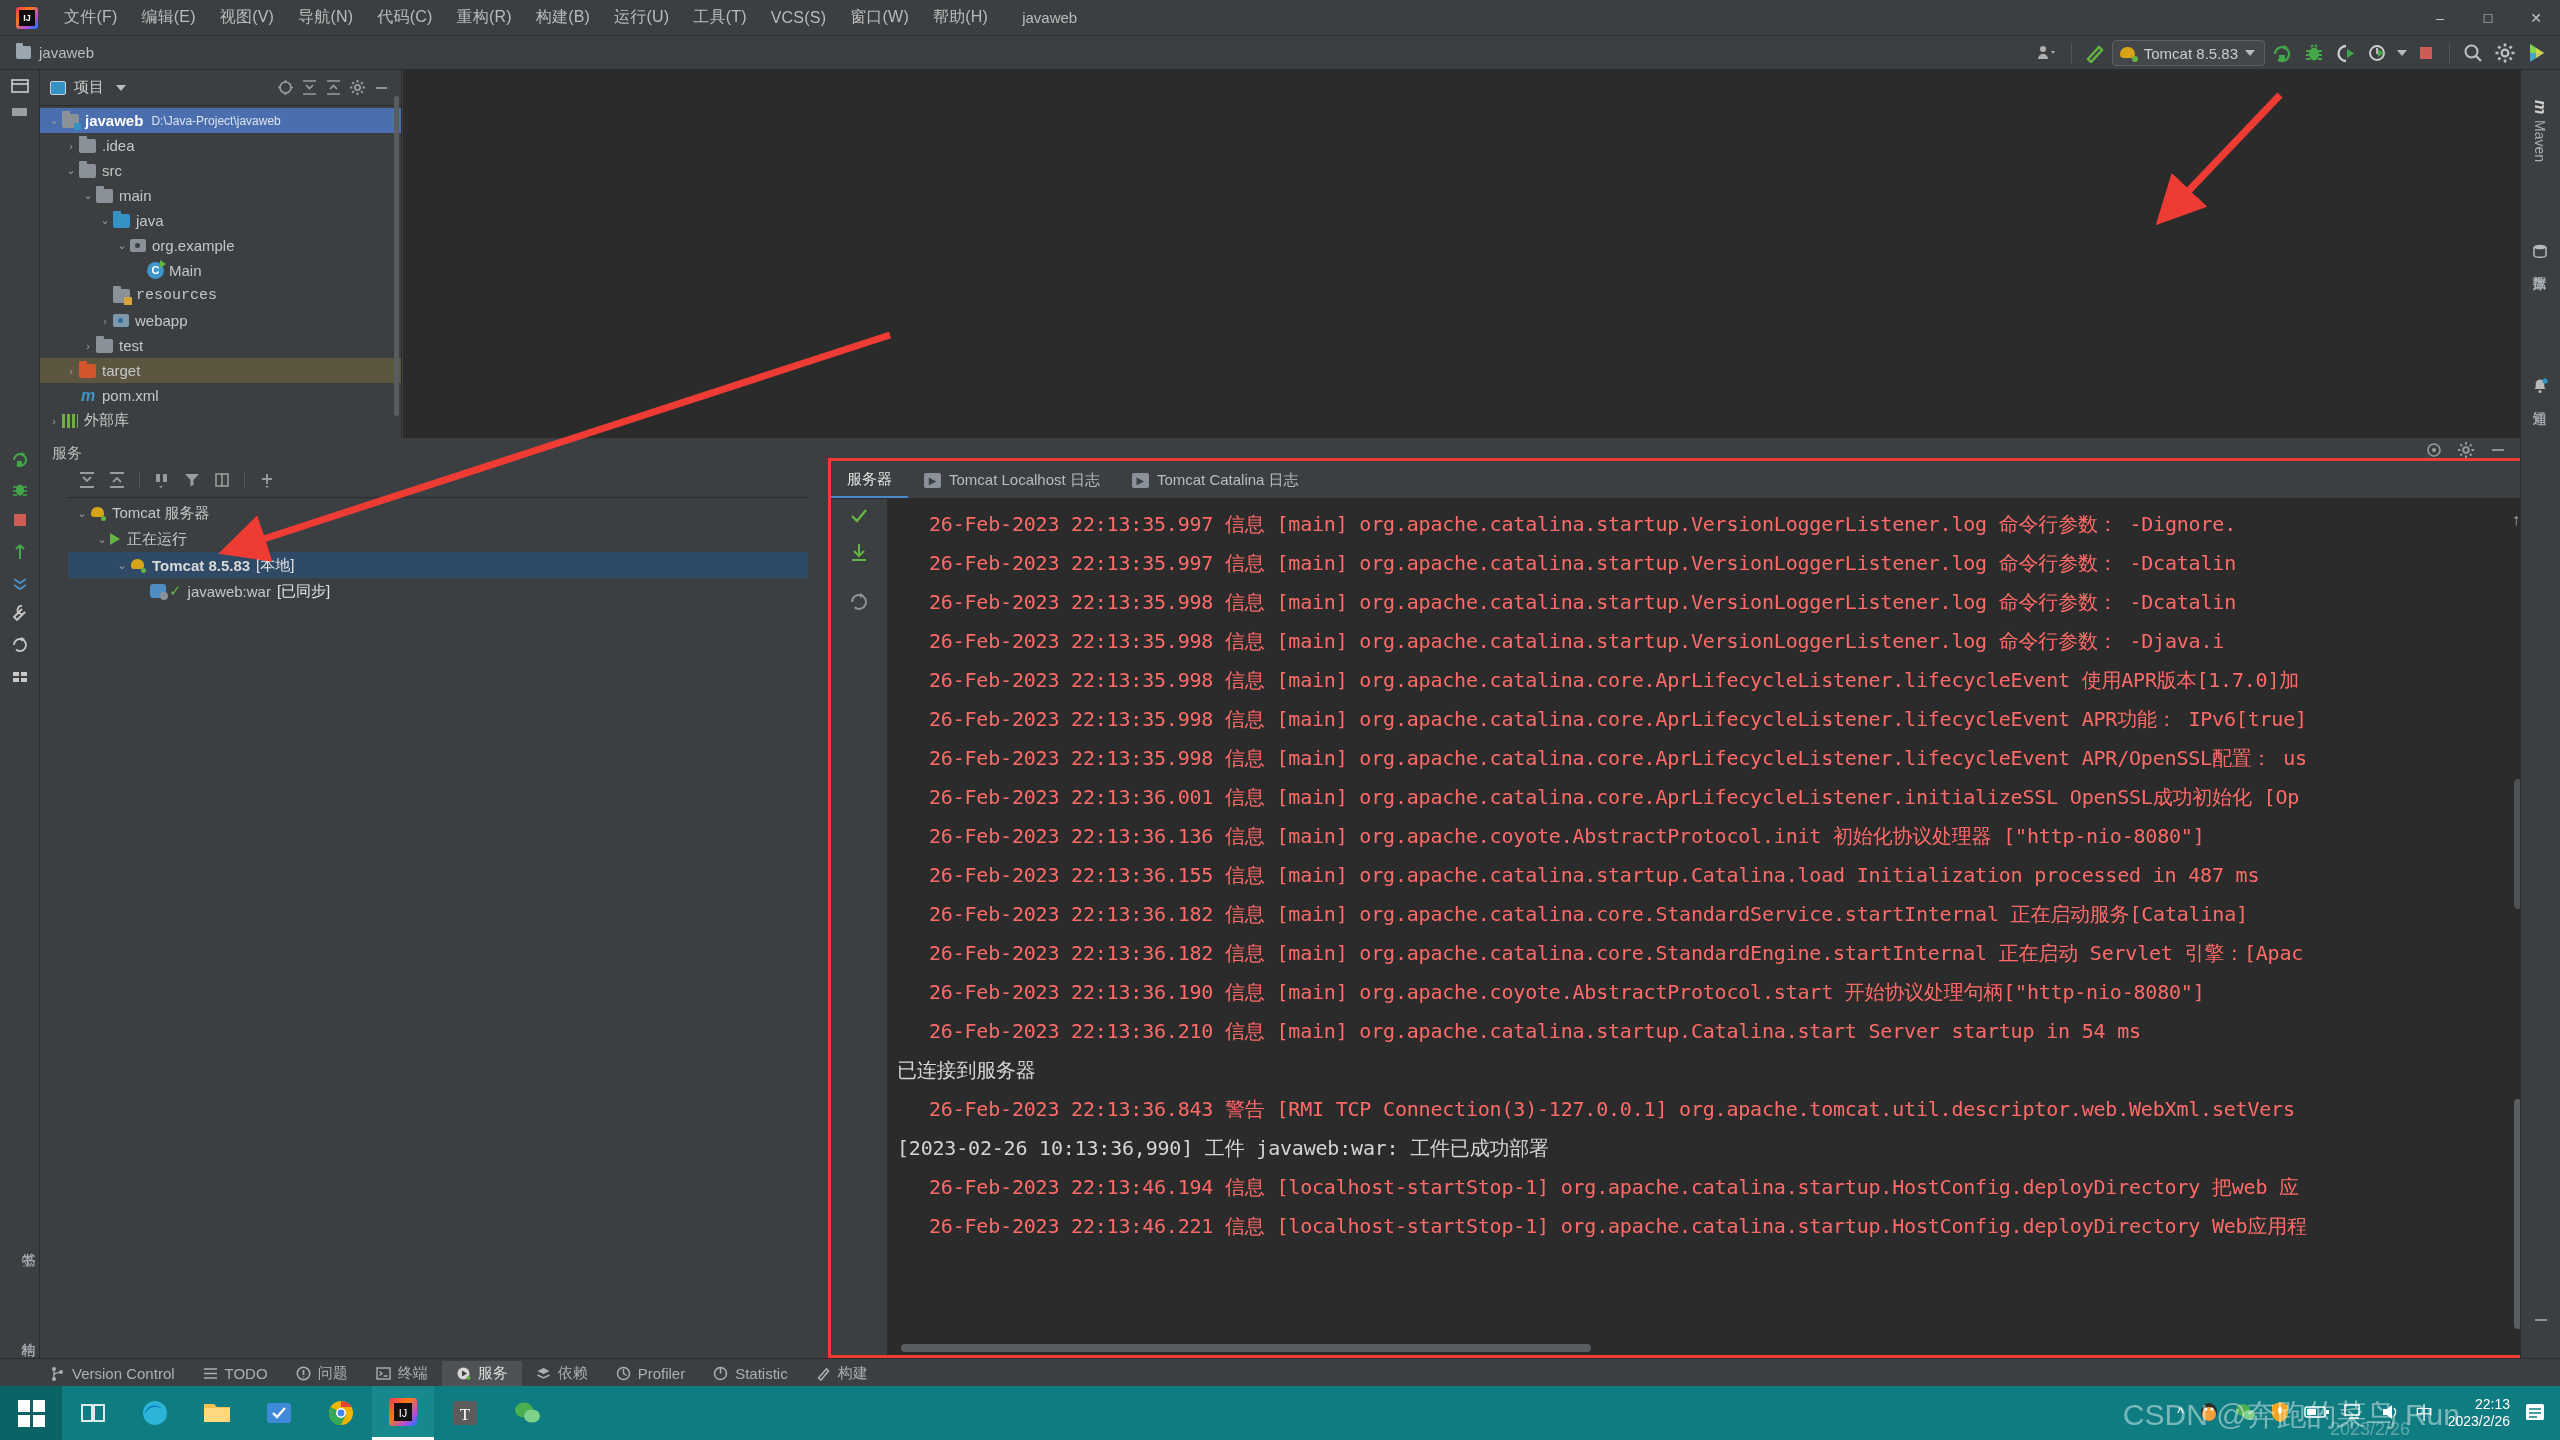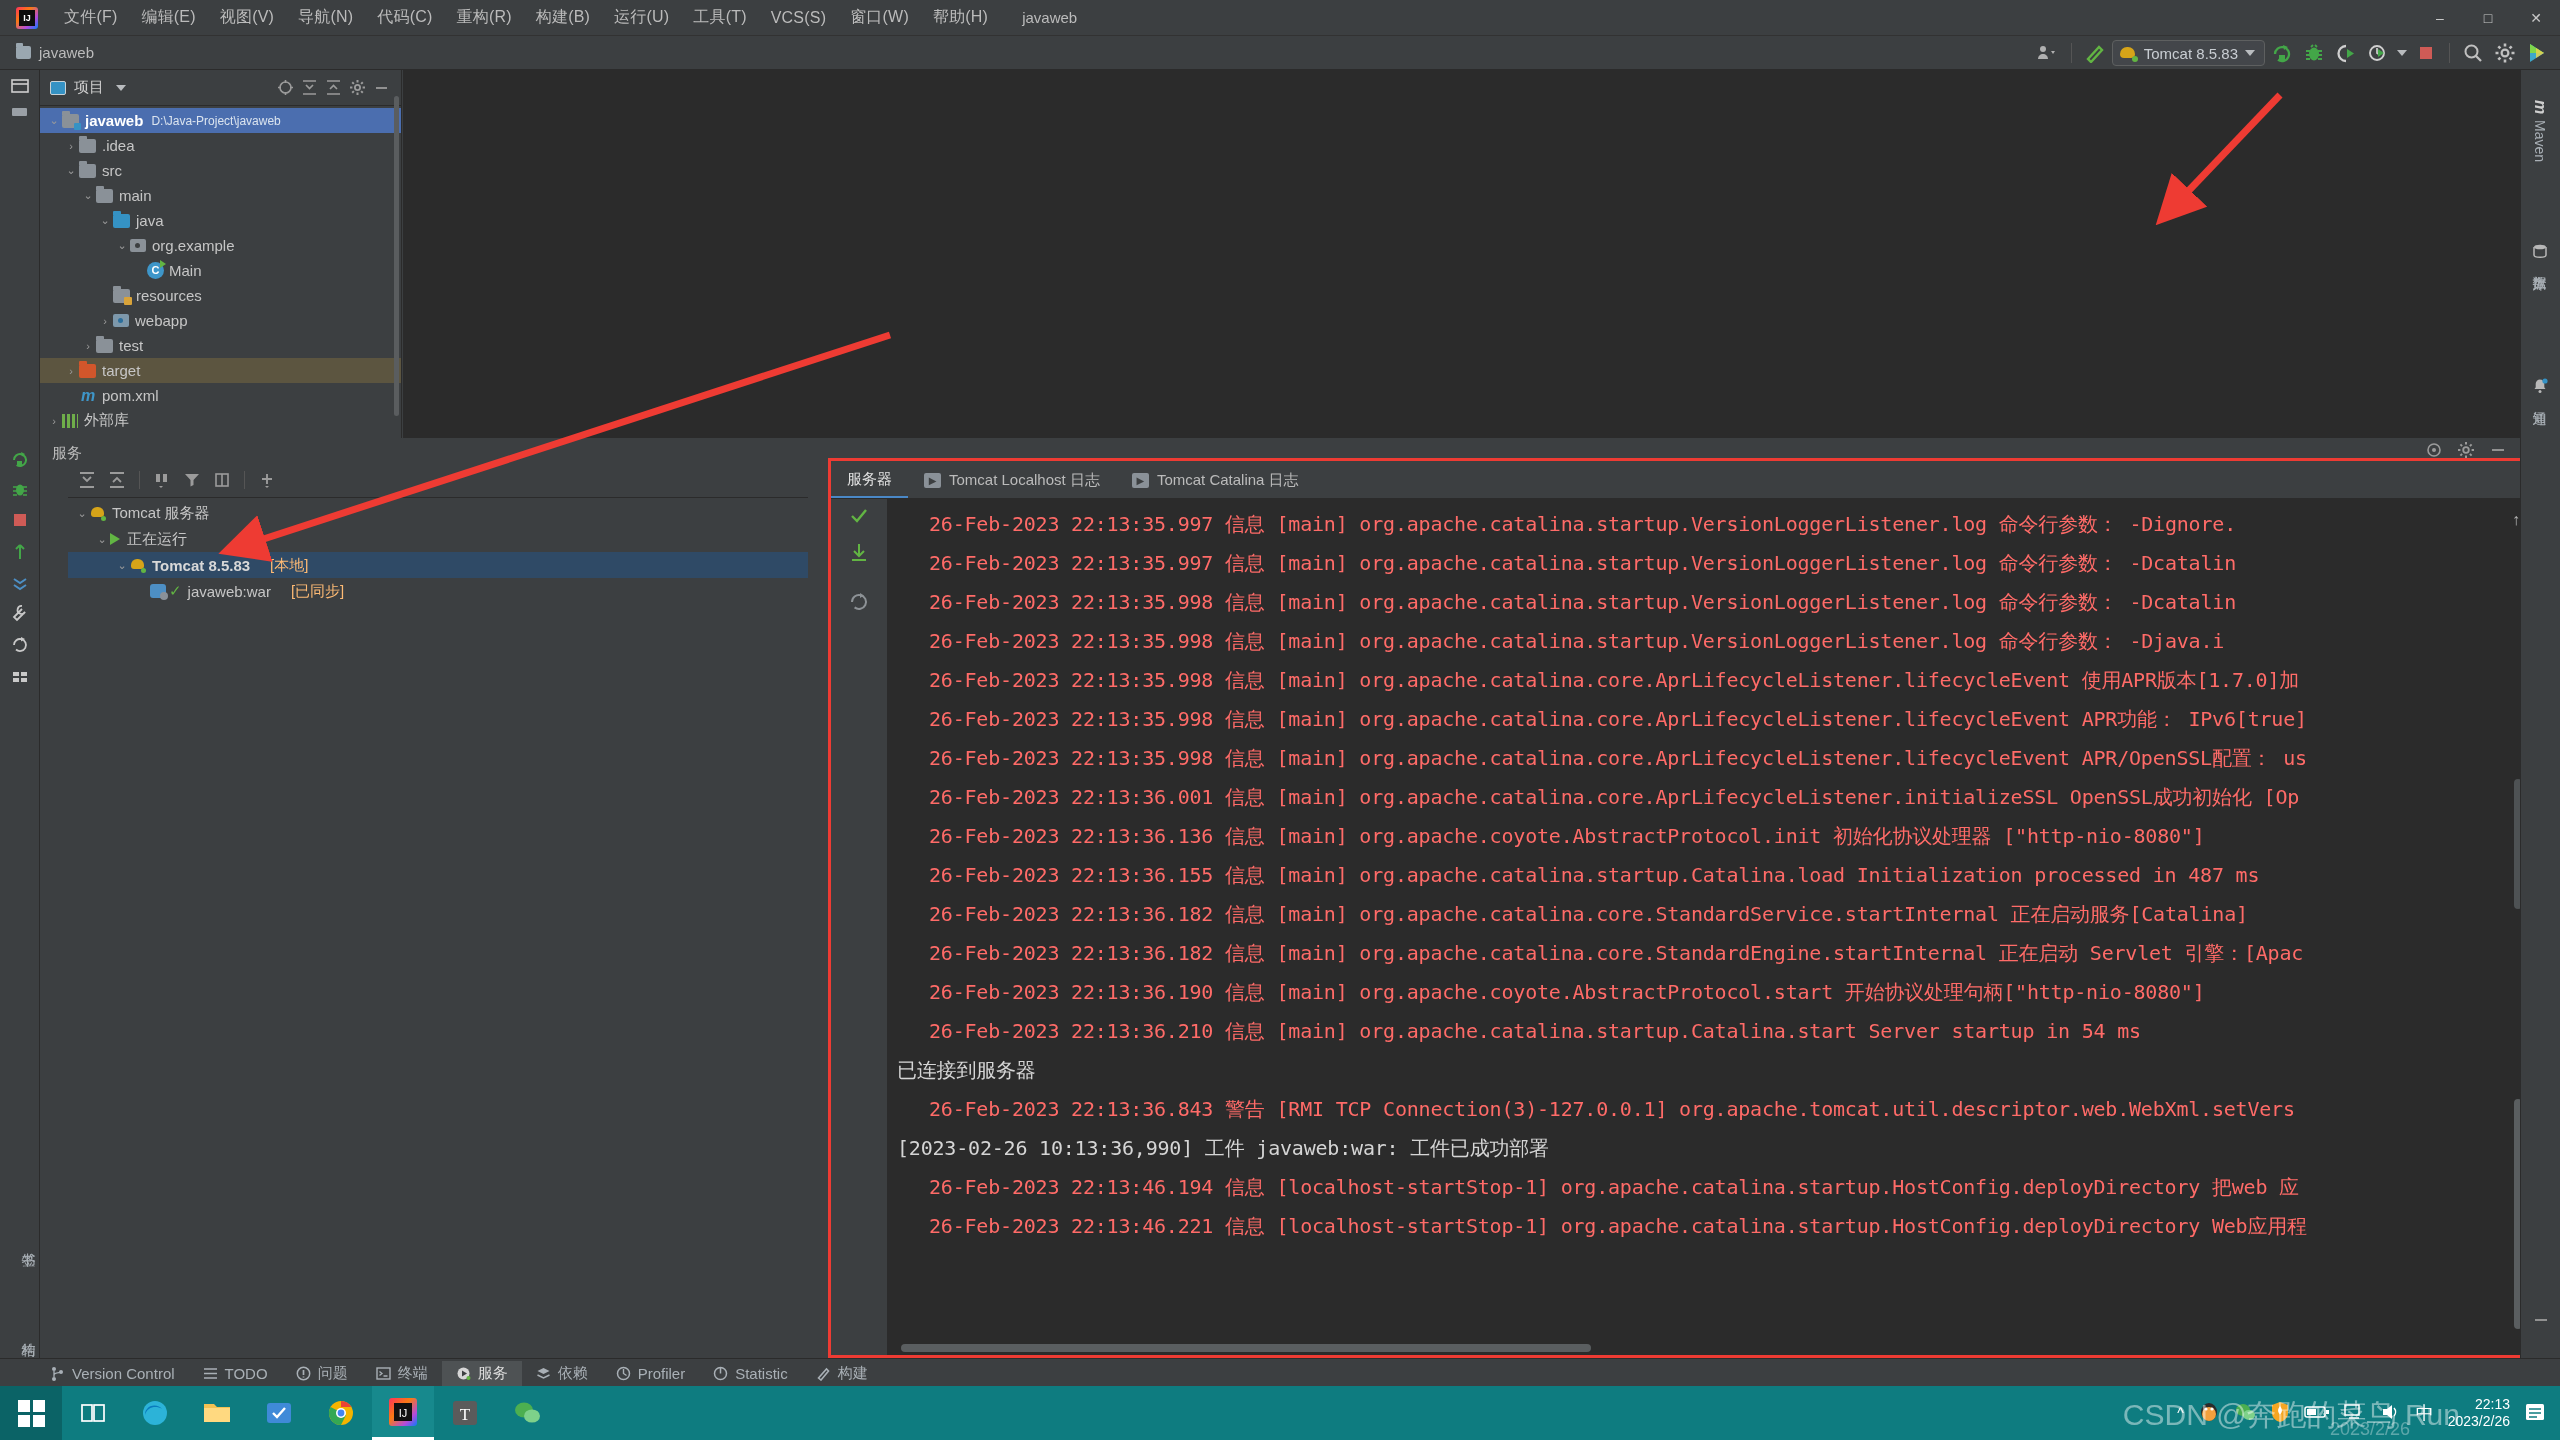--- a/index.html
+++ b/index.html
@@ -191,21 +191,21 @@
   .srow.sel { background: #2f4a66; }
   .tomcat-ico {
     width:16px;height:14px;flex:none;margin-right:6px;position:relative;
   }
   .tomcat-ico::before{content:"";position:absolute;left:1px;top:1px;width:13px;height:10px;background:#d6a419;border-radius:6px 6px 3px 3px;}
   .tomcat-ico::after{content:"";position:absolute;right:0;bottom:-1px;width:5px;height:5px;background:#62b543;border-radius:50%;}
   .play-g { width:0;height:0;border-left:10px solid #62b543;border-top:6px solid transparent;border-bottom:6px solid transparent; margin-right:7px; flex:none;}
   .art-ico{width:16px;height:14px;flex:none;margin-right:3px;background:#4d8fc4;border-radius:3px;position:relative;}
   .art-ico::after{content:"";position:absolute;right:-2px;bottom:-2px;width:8px;height:8px;background:#8a9198;border-radius:50%;}
   .chk-g { color:#62b543; font-size:15px; margin-right:6px; flex:none; }
-  .s-dim { color:#fdba74; margin-left:20px; }
+  .s-dim { color:#e5e5e5; margin-left:6px; }
   .s-b { font-weight: bold; color:#d8d8d8; }
 
   
   .console-wrap {
     position: absolute; left: 828px; top: 458px; width: 1700px; height: 900px;
     border: 3px solid #ee3b33;
   }
   .console-tabs {
     position: absolute; left: 0; top: 0; width: 100%; height: 38px;
     background: #3c3f41; display: flex; align-items: flex-end;
@@ -571,21 +571,21 @@
           </span>
           <span class="tname">org.example</span>
         </div>
         <div class="trow" style="padding-left: 91px;">
           <span class="chev"></span>
           <span style="display:inline-flex">
             <span class="clsico"></span>
           </span>
           <span class="tname">Main</span>
         </div>
-        <div class="trow" style="padding-left: 57px;">
+        <div class="trow" style="padding-left: 57px; font-family: Liberation Mono, monospace;">
           <span class="chev"></span>
           <span style="display:inline-flex">
             <span class="ficon grey res"></span>
           </span>
           <span class="tname">resources</span>
         </div>
         <div class="trow" style="padding-left: 57px;">
           <span class="chev">›</span>
           <span style="display:inline-flex">
             <span class="pkgico b"></span>

